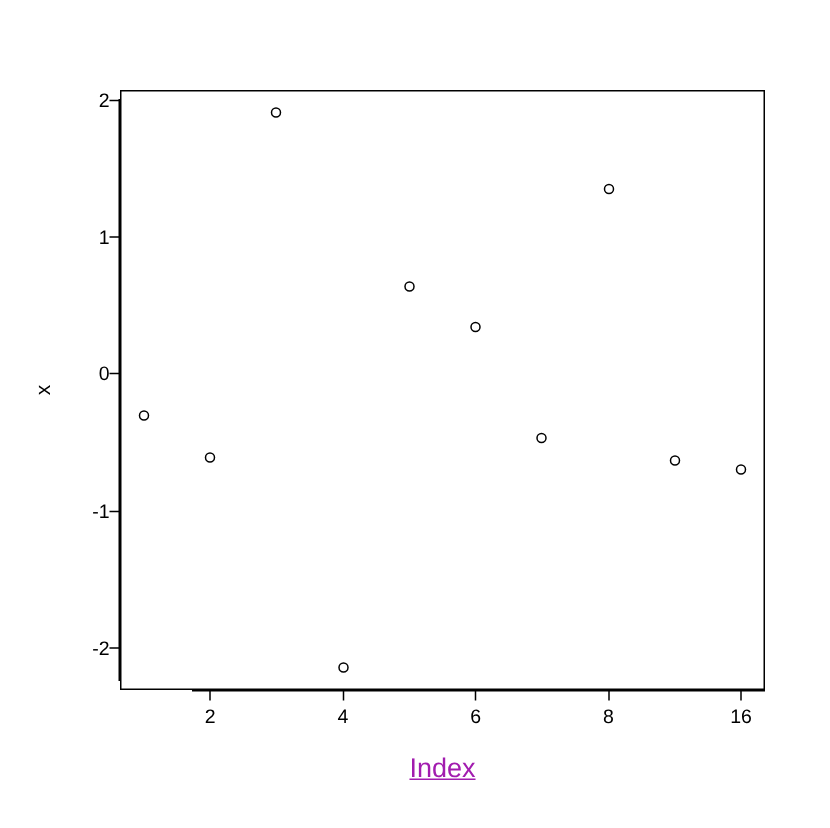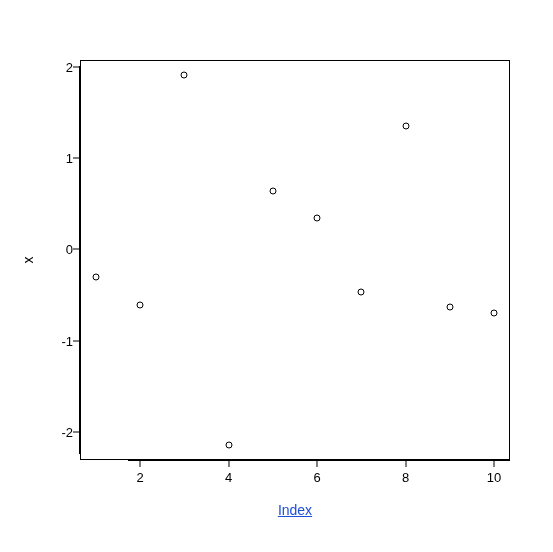--- a/index.html
+++ b/index.html
@@ -72,22 +72,22 @@
       left: 28px;
       top: 260px;
       font-size: 14px;
       color: #000;
       transform: translate(-50%, -50%) rotate(-90deg);
     }
     .x-axis-label {
       position: absolute;
       left: 295px;
       top: 502px;
-      font-size: 14px;
-      color: #1d4ed8;
+      font-size: 18px;
+      color: #a21caf;
       transform: translateX(-50%);
       text-decoration: underline;
     }
     .y-axis-line {
       position: absolute;
       left: 79px;
       width: 1px;
       background: #000;
     }
     .x-axis-line {
@@ -125,21 +125,21 @@
       <div class="y-tick-label" style="top: 340.933px;">-1</div>
       <div class="y-tick-label" style="top: 249.483px;">0</div>
       <div class="y-tick-label" style="top: 158.034px;">1</div>
       <div class="y-tick-label" style="top: 66.5844px;">2</div>
     </div>
   <div id="x-tick-labels">
       <div class="x-tick-label" style="left: 140.165px;">2</div>
       <div class="x-tick-label" style="left: 228.642px;">4</div>
       <div class="x-tick-label" style="left: 317.119px;">6</div>
       <div class="x-tick-label" style="left: 405.597px;">8</div>
-      <div class="x-tick-label" style="left: 494.074px;">10</div>
+      <div class="x-tick-label" style="left: 494.074px;">16</div>
     </div>
   <div id="points">
       <div class="point" style="left: 95.9259px; top: 276.918px;"></div>
       <div class="point" style="left: 140.165px; top: 305.267px;"></div>
       <div class="point" style="left: 184.403px; top: 74.8148px;"></div>
       <div class="point" style="left: 228.642px; top: 445.185px;"></div>
       <div class="point" style="left: 272.881px; top: 190.956px;"></div>
       <div class="point" style="left: 317.119px; top: 218.39px;"></div>
       <div class="point" style="left: 361.358px; top: 292.465px;"></div>
       <div class="point" style="left: 405.597px; top: 126.027px;"></div>

